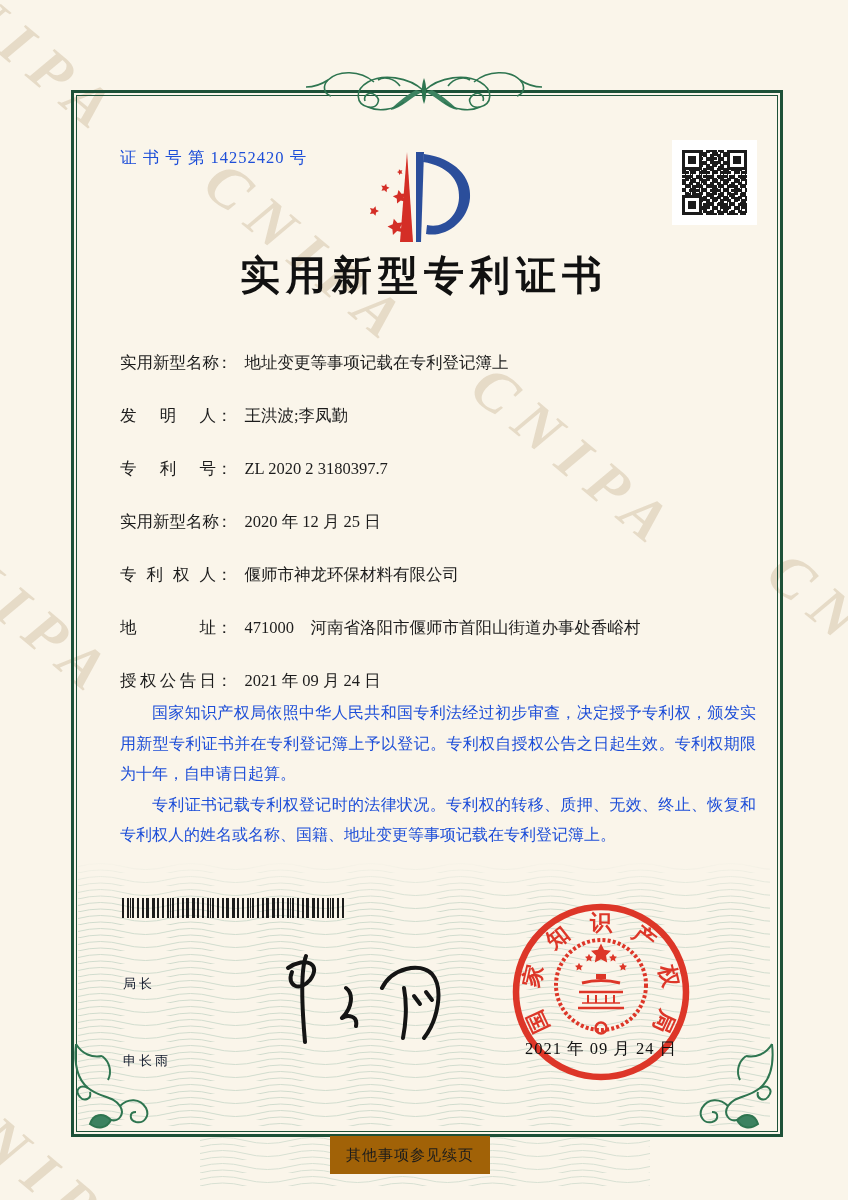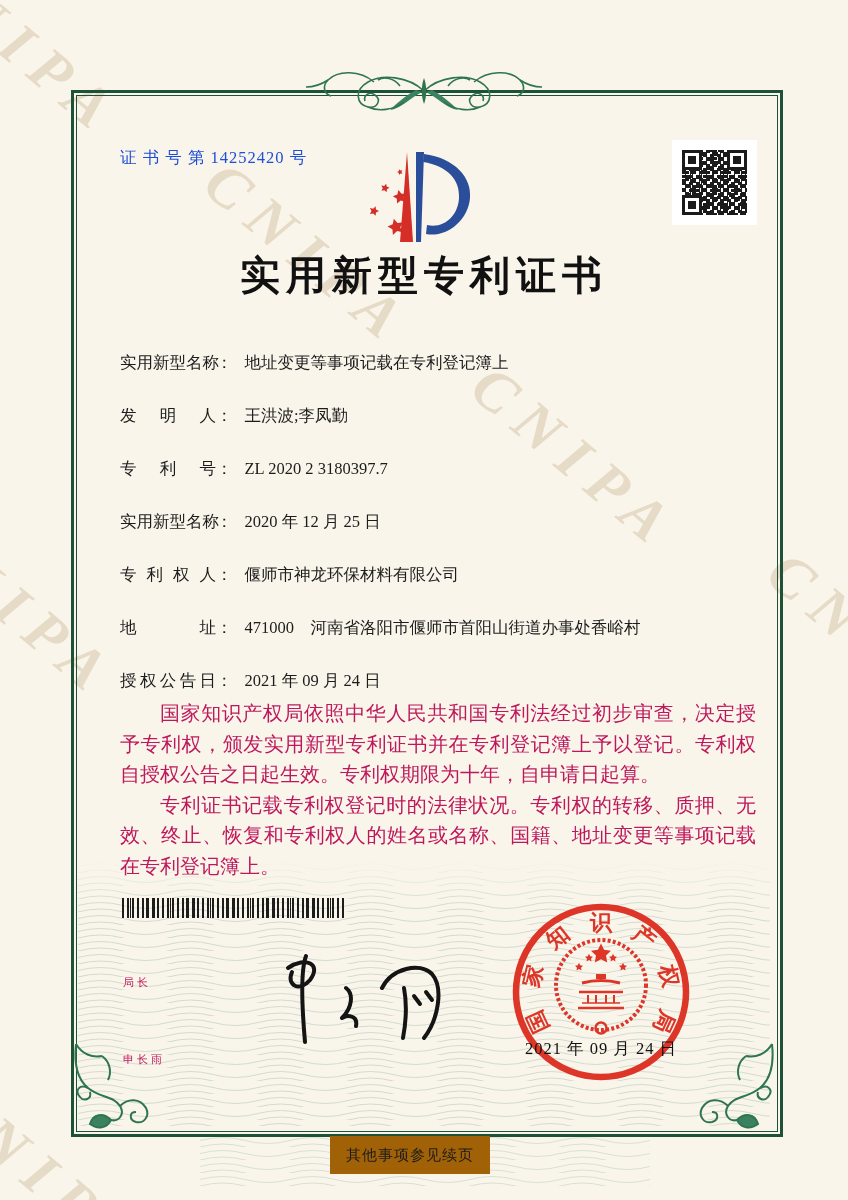--- a/index.html
+++ b/index.html
@@ -50,29 +50,29 @@
   
   .fields{position:absolute; left:120px; top:352px; width:640px; z-index:4;
     font-size:16.5px; color:#1c1c1c;}
   .row{position:relative; margin-bottom:35px; height:18px; white-space:nowrap;}
   .lbl{display:inline-block; width:96px; text-align-last:justify; vertical-align:top;}
   .colon{display:inline-block; margin-right:12px;}
   .pair2{position:absolute; left:335px; top:0;}
   .pair2 .lbl{width:86px;}
   
   .body-text{position:absolute; left:120px; top:698px; width:636px; z-index:4;
-    font-size:20px; line-height:30.5px; text-align:justify; color:#be185d;}
+    font-size:16px; line-height:30.5px; text-align:justify; color:#1d4ed8;}
   .body-text p{margin:0; text-indent:2em;}
   
   .barcode{position:absolute; left:122px; top:898px; width:222px; height:20px; z-index:4;
     background:
       repeating-linear-gradient(90deg,#1c1c1c 0 2px,transparent 2px 5px),
       repeating-linear-gradient(90deg,#1c1c1c 0 1px,transparent 1px 8px);}
   .signer{position:absolute; left:123px; z-index:4;
-    font-family:"Liberation Sans", sans-serif; font-size:11px; color:#be185d;
+    font-family:"Liberation Sans", sans-serif; font-size:13px; color:#0f172a;
     letter-spacing:3px;}
   .signer.t1{top:975px;} .signer.t2{top:1052px;text-align:right;}
   .signature{position:absolute; left:248px; top:938px; z-index:4;}
   .seal{position:absolute; left:506px; top:897px; z-index:5;}
   .seal-date{position:absolute; left:509px; top:1038px; width:184px; z-index:6;
     text-align:center; font-size:16.5px; letter-spacing:1px; color:#111;}
   .page-no{position:absolute; left:71px; width:706px; top:1094px; z-index:4;
     text-align:center; font-size:14.5px; letter-spacing:2px; color:#2a2a2a;}
   .note-box{position:absolute; left:330px; top:1136px; width:160px; height:38px;
     background:#a16207; z-index:4; text-align:center; line-height:38px;

